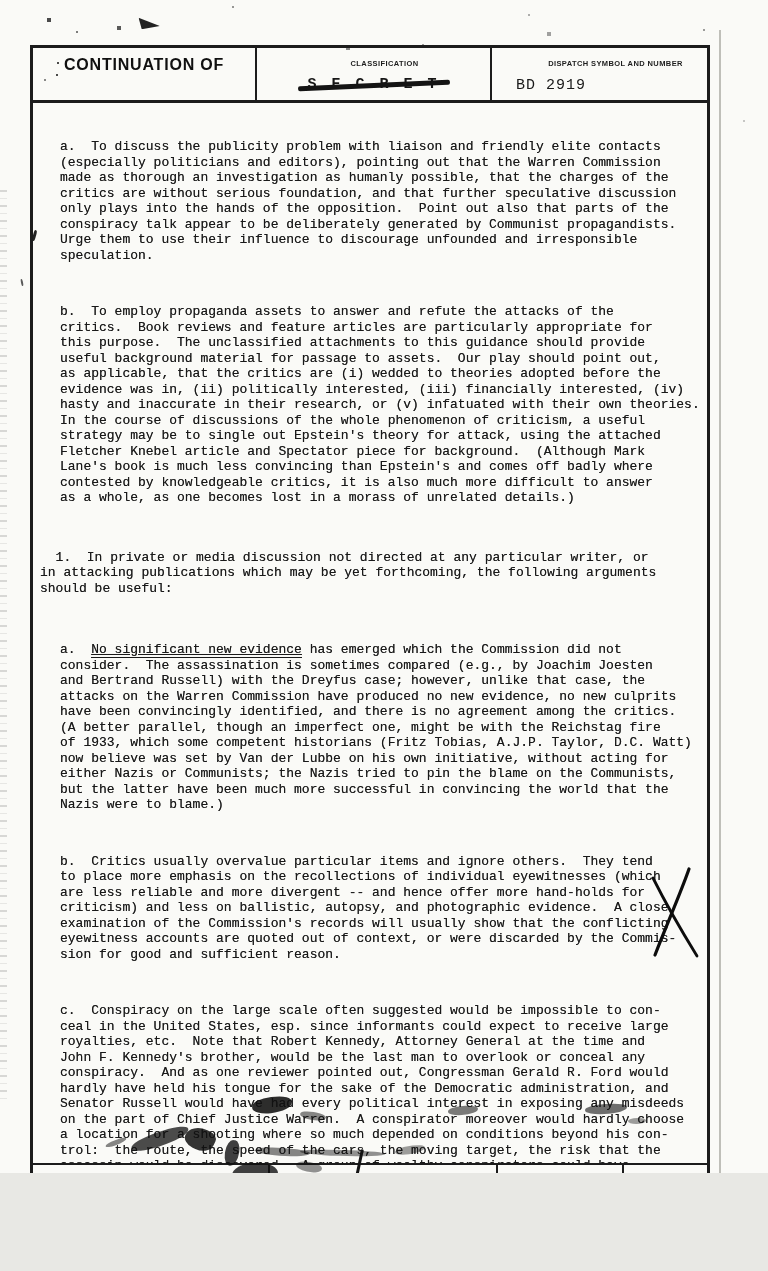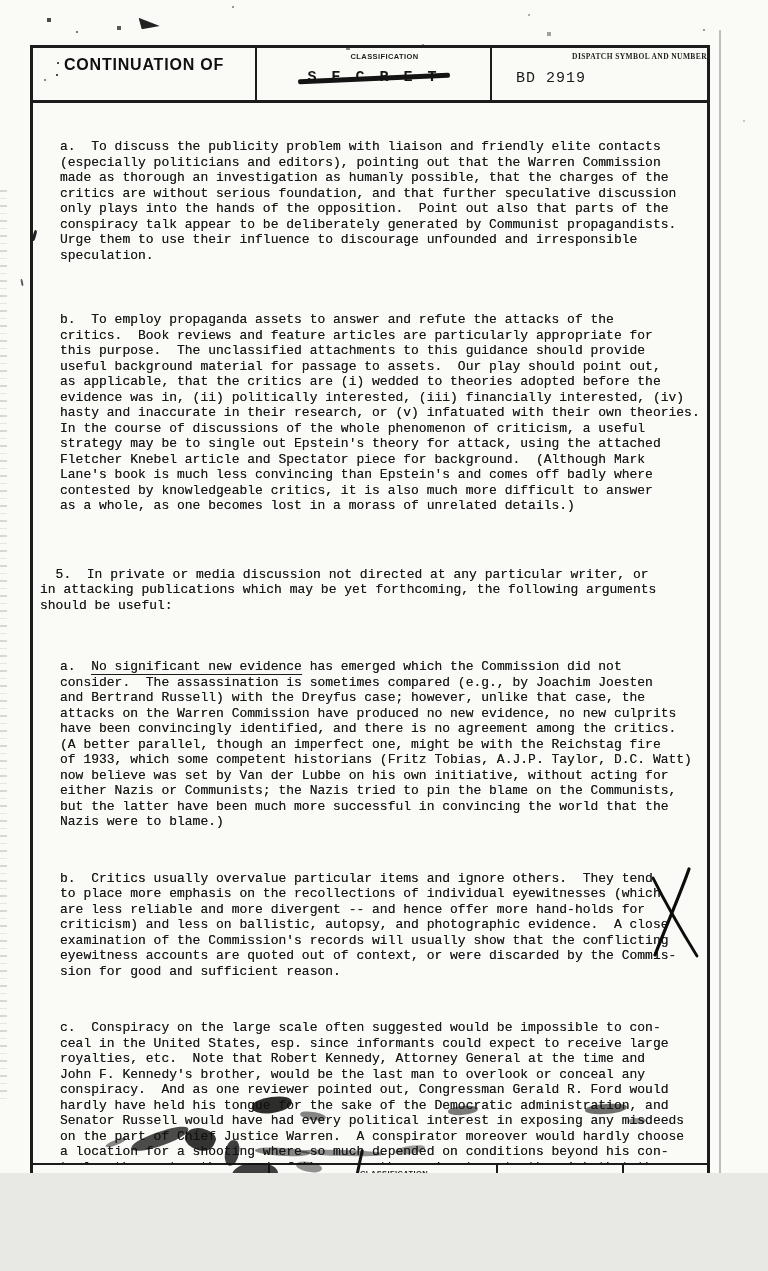--- a/index.html
+++ b/index.html
@@ -10,36 +10,36 @@
        border:3px solid #1c1c1c;box-sizing:border-box;}
   
   .hdr{display:flex;height:52px;border-bottom:3px solid #1c1c1c;}
   .hdr-cell{position:relative;box-sizing:border-box;}
   .hdr-title{width:224px;border-right:2px solid #1c1c1c;}
   .hdr-class{width:235px;border-right:2px solid #1c1c1c;}
   .hdr-dispatch{flex:1;}
   .title{font-family:"Liberation Sans",sans-serif;font-weight:bold;font-size:16px;
          letter-spacing:.8px;text-align:center;line-height:19px;padding-top:7px;color:#101010;}
   .lbl{font-family:"Liberation Sans",sans-serif;font-weight:bold;font-size:7.5px;
-       letter-spacing:.4px;color:#1d1d1d;text-align:center;padding-top:4px;margin-left:22px;}
-  .lbl-left{text-align:right;padding-left:10px;font-family:Liberation Serif, serif;}
+       letter-spacing:.4px;color:#1d1d1d;text-align:center;padding-top:11px;margin-left:22px;}
+  .lbl-left{text-align:center;padding-left:10px;}
   .dispatch-val{font-size:15px;padding:9px 0 0 24px;letter-spacing:1px;}
   .secret-wrap{position:relative;text-align:center;margin-top:7px;}
   .secret{font-size:15px;font-weight:bold;letter-spacing:3px;color:#161616;}
   .strike{position:absolute;left:50%;top:8px;width:152px;height:4.5px;background:#141414;
           transform:translateX(-50%) rotate(-2.5deg);border-radius:2px;}
   
   .doc-body{position:absolute;top:60px;left:7px;right:4px;
             font-size:13px;line-height:15.5px;white-space:pre;
             text-shadow:0 0 .5px rgba(10,10,10,.65);}
   .para{margin:0 0 10px 20px;}
-  .para-a{margin-bottom:18px;}
-  .para-b{margin-bottom:22px;}
+  .para-a{margin-bottom:10px;}
+  .para-b{margin-bottom:13px;}
   .para-4{margin-left:0;margin-bottom:15px;}
-  .ul{border-bottom:1.5px solid #191919;}
+  .ul{border-bottom:1.5px solid #191919;text-decoration:underline;}
   
   .ftr{position:absolute;bottom:0;left:0;right:0;height:54px;border-top:2.5px solid #1c1c1c;
        display:flex;background:#fafaf7;}
   .ftr-cell{position:relative;box-sizing:border-box;height:100%;}
   .f-form{width:237px;border-right:2px solid #1c1c1c;}
   .f-class{width:228px;border-right:2px solid #1c1c1c;}
   .f-cont{width:126px;border-right:2px solid #1c1c1c;}
   .f-page{flex:1;}
   .form-id{font-family:"Liberation Sans",sans-serif;font-weight:bold;font-size:6.5px;
            line-height:7px;white-space:pre-line;padding:11px 0 0 14px;color:#1d1d1d;}
@@ -145,21 +145,21 @@
 useful background material for passage to assets.  Our play should point out,
 as applicable, that the critics are (i) wedded to theories adopted before the
 evidence was in, (ii) politically interested, (iii) financially interested, (iv)
 hasty and inaccurate in their research, or (v) infatuated with their own theories.
 In the course of discussions of the whole phenomenon of criticism, a useful
 strategy may be to single out Epstein's theory for attack, using the attached
 Fletcher Knebel article and Spectator piece for background.  (Although Mark
 Lane's book is much less convincing than Epstein's and comes off badly where
 contested by knowledgeable critics, it is also much more difficult to answer
 as a whole, as one becomes lost in a morass of unrelated details.)</div>
-      <div class="para para-4">  5.  In private or media discussion not directed at any particular writer, or
+      <div class="para para-4">  1.  In private or media discussion not directed at any particular writer, or
 in attacking publications which may be yet forthcoming, the following arguments
 should be useful:</div>
       <div class="para sub"><span>a.  </span><span class="ul">No significant new evidence</span><span> has emerged which the Commission did not
 consider.  The assassination is sometimes compared (e.g., by Joachim Joesten
 and Bertrand Russell) with the Dreyfus case; however, unlike that case, the
 attacks on the Warren Commission have produced no new evidence, no new culprits
 have been convincingly identified, and there is no agreement among the critics.
 (A better parallel, though an imperfect one, might be with the Reichstag fire
 of 1933, which some competent historians (Fritz Tobias, A.J.P. Taylor, D.C. Watt)
 now believe was set by Van der Lubbe on his own initiative, without acting for

